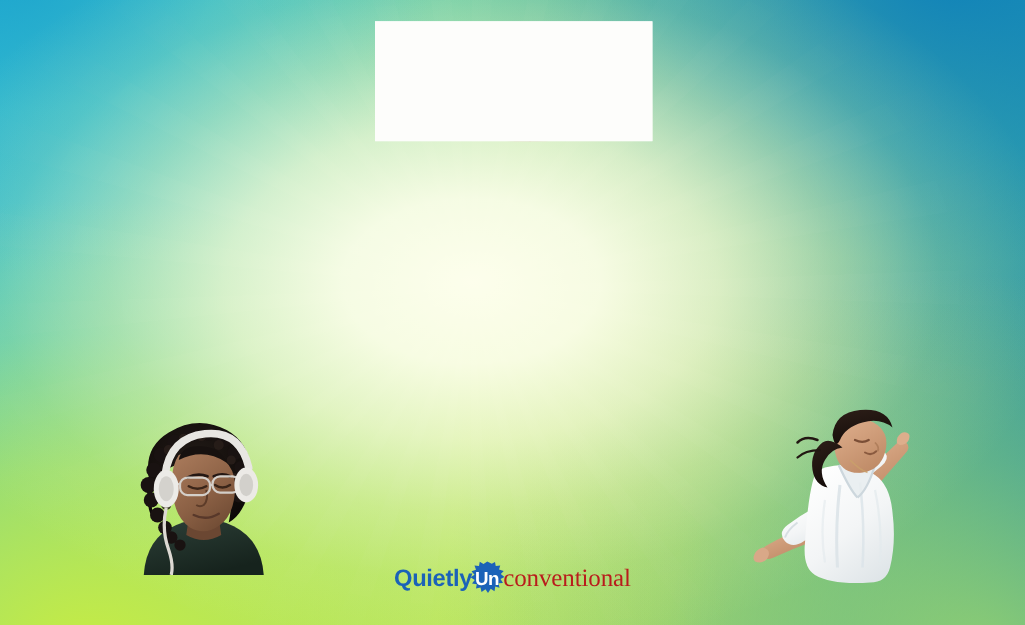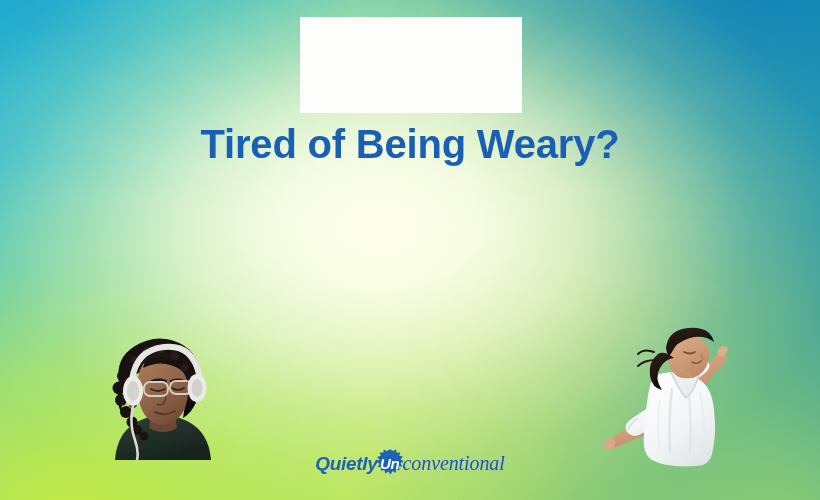--- a/index.html
+++ b/index.html
@@ -154,21 +154,20 @@
     position: absolute;
     left: 0; right: 0;
     top: 448px;
     text-align: center;
     z-index: 7;
   }
   .logo-inner {
     display: inline-flex;
     align-items: center;
     justify-content: center;
-    font-style: italic;
   }
   .logo-quietly {
     font-family: "Liberation Sans", sans-serif;
     font-weight: bold;
     font-size: 19px;
     letter-spacing: -0.3px;
     line-height: 1;
   }
   .logo-blob {
     position: relative;
@@ -283,21 +282,20 @@
 
       <path d="M94 70 q6 16 24 20" stroke="#ab9e91" stroke-width="2" fill="none" opacity="0.7"></path>
       <path d="M150 68 q-4 18 -22 22" stroke="#ab9e91" stroke-width="2" fill="none" opacity="0.7"></path>
 
       <path d="M112 84 q12 -5 24 0 q5 2 3 9 q-3 12 -14 12 q-12 0 -15 -12 q-2 -7 2 -9 Z" fill="#f2a8b9"></path>
       <path d="M124 88 v14" stroke="#e08fa3" stroke-width="1.6" fill="none" opacity="0.7"></path>
     </svg>
   </div>
 
   <div class="text-stack">
-    <p class="kicker" style="color:#1A5FB4">Tired of Being Weary?</p>
   </div>
 
   <div class="photo" id="headphones-photo">
     <svg width="126" height="126" viewBox="0 0 126 126">
       <defs>
         <linearGradient id="hpSkin" x1="0.2" y1="0" x2="0.8" y2="1">
           <stop offset="0%" stop-color="#a8795a"></stop>
           <stop offset="55%" stop-color="#8c6145"></stop>
           <stop offset="100%" stop-color="#6e4a33"></stop>
         </linearGradient>
@@ -442,17 +440,17 @@
       <span class="logo-blob">
         <svg width="30" height="30" viewBox="0 0 30 30">
           <path d="M14.8 1.2 L18.4 3.0 L21.0 1.6 L21.6 4.8 L25.2 4.4 L24.2 7.6 L28.0 8.8
                    L25.6 11.2 L28.6 13.6 L25.4 15.2 L27.4 18.4 L23.8 18.6 L24.6 22.2
                    L21.2 21.2 L20.6 25.0 L17.6 23.0 L15.4 26.4 L13.4 23.4 L10.2 25.6
                    L9.4 22.0 L5.8 22.8 L6.4 19.4 L2.6 18.8 L4.8 16.0 L1.4 13.8
                    L4.6 11.8 L2.2 9.0 L5.8 7.8 L4.6 4.4 L8.2 4.8 L8.8 1.4 L11.8 3.2 Z" fill="#1B62B8"></path>
         </svg>
         <span class="logo-un">Un</span>
       </span>
-      <span class="logo-conventional" style="color:#1d4ed8">conventional</span>
+      <span class="logo-conventional" style="color:#b91c1c">conventional</span>
     </span>
   </div>
 
 </div>
 
 </body></html>

